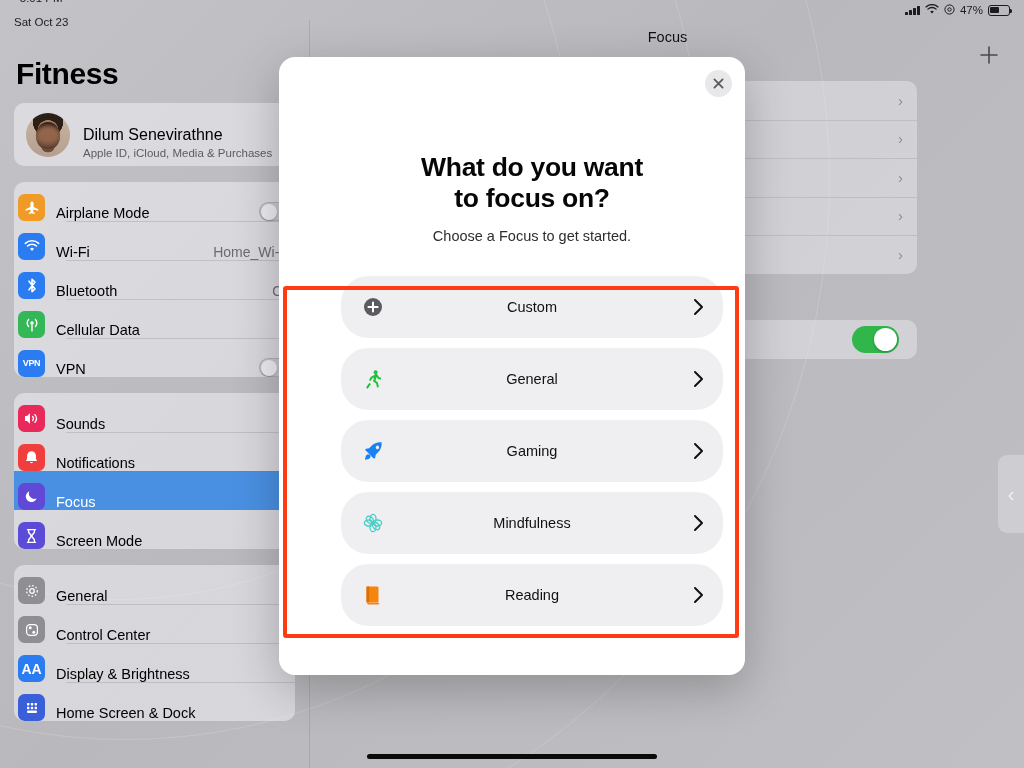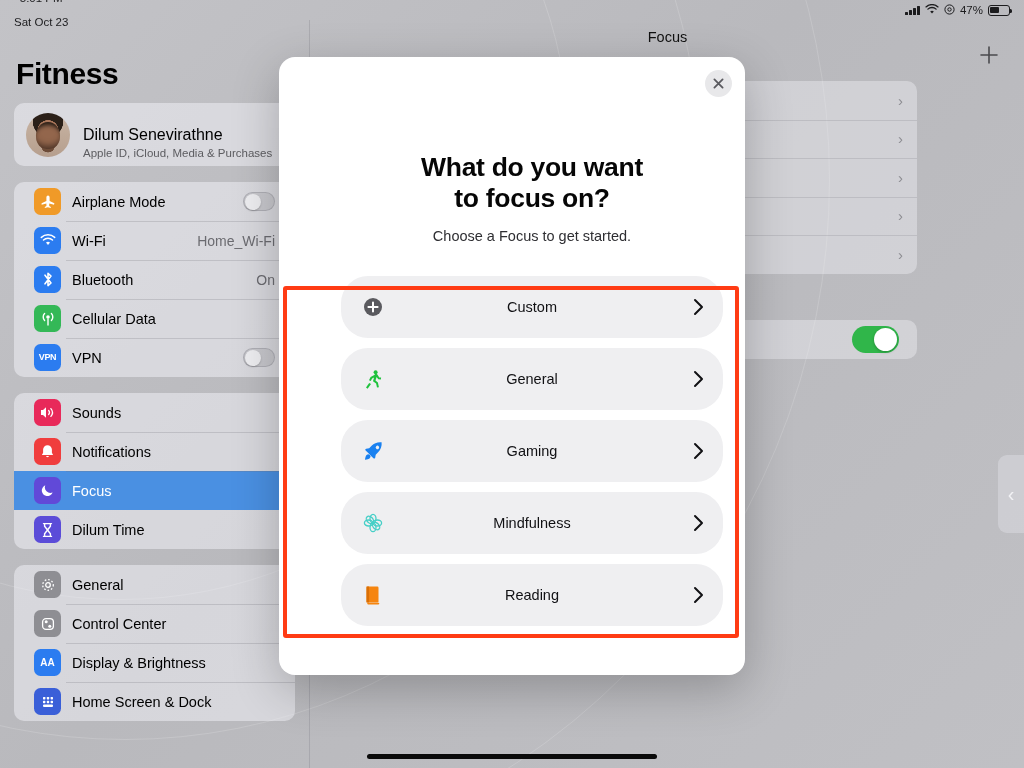--- a/index.html
+++ b/index.html
@@ -127,23 +127,23 @@
     border-radius: 50% 50% 45% 45%;
     background: #93664c;
     box-shadow: inset 0 -7px 6px -4px #4a3225, inset 0 7px 4px -4px #241a13;
   }
   .account-text { display: flex; flex-direction: column; gap: 3px; }
   .account-name { font-size: 16px; color: #000; margin-top: 16px; }
   .account-sub { font-size: 11.5px; color: #5c5c60; }
 
   .srow {
     display: flex;
-    align-items: center;
+    align-items: flex-end;
     height: 39px;
-    padding: 0 20px;
+    padding: 0 4px;
     position: relative;
     gap: 11px;
   }
   .srow + .srow::before {
     content: "";
     position: absolute;
     left: 52px; right: 0; top: 0;
     height: 1px;
     background: rgba(120,120,128,0.26);
   }
@@ -501,21 +501,21 @@
             </svg>
         </span>
         <span class="srow-label">Focus</span>
       </div>
       <div class="srow">
         <span class="ico" style="background:#5b4cd8">
           <svg width="13" height="16" viewBox="0 0 13 16" fill="none" stroke="#fff" stroke-width="1.4" stroke-linecap="round">
               <path d="M2.5 1.6h8M2.5 14.4h8M3.6 1.6v2.6L6.5 8l2.9-3.8V1.6M3.6 14.4v-2.6L6.5 8l2.9 3.8v2.6"></path>
             </svg>
         </span>
-        <span class="srow-label">Dilum Time</span>
+        <span class="srow-label">Screen Mode</span>
       </div>
     </div>
 
     <div class="group">
       <div class="srow">
         <span class="ico" style="background:#8e8e93">
           <svg width="16" height="16" viewBox="0 0 16 16" fill="none" stroke="#fff" stroke-width="1.3">
               <circle cx="8" cy="8" r="2.3"></circle>
               <circle cx="8" cy="8" r="5.3" stroke-dasharray="1.6 1.9"></circle>
             </svg>
@@ -526,21 +526,21 @@
         <span class="ico" style="background:#8e8e93">
           <svg width="16" height="16" viewBox="0 0 16 16" fill="none" stroke="#fff" stroke-width="1.3">
               <rect x="2.6" y="2.6" width="10.8" height="10.8" rx="3.4"></rect>
               <circle cx="6.2" cy="5.8" r="1.5" fill="#fff" stroke="none"></circle>
               <circle cx="9.8" cy="10.2" r="1.5" fill="#fff" stroke="none"></circle>
             </svg>
         </span>
         <span class="srow-label">Control Center</span>
       </div>
       <div class="srow">
-        <span class="ico" style="background:#2b7cf0;font-size:10px;font-weight:bold">AA</span>
+        <span class="ico" style="background:#2b7cf0;font-size:14px;font-weight:bold">AA</span>
         <span class="srow-label">Display &amp; Brightness</span>
       </div>
       <div class="srow">
         <span class="ico" style="background:#3a5fd8">
           <svg width="16" height="16" viewBox="0 0 16 16">
               <g fill="#fff">
                 <rect x="3" y="3" width="2.4" height="2.4" rx="0.6"></rect>
                 <rect x="6.8" y="3" width="2.4" height="2.4" rx="0.6"></rect>
                 <rect x="10.6" y="3" width="2.4" height="2.4" rx="0.6"></rect>
                 <rect x="3" y="6.8" width="2.4" height="2.4" rx="0.6"></rect>

